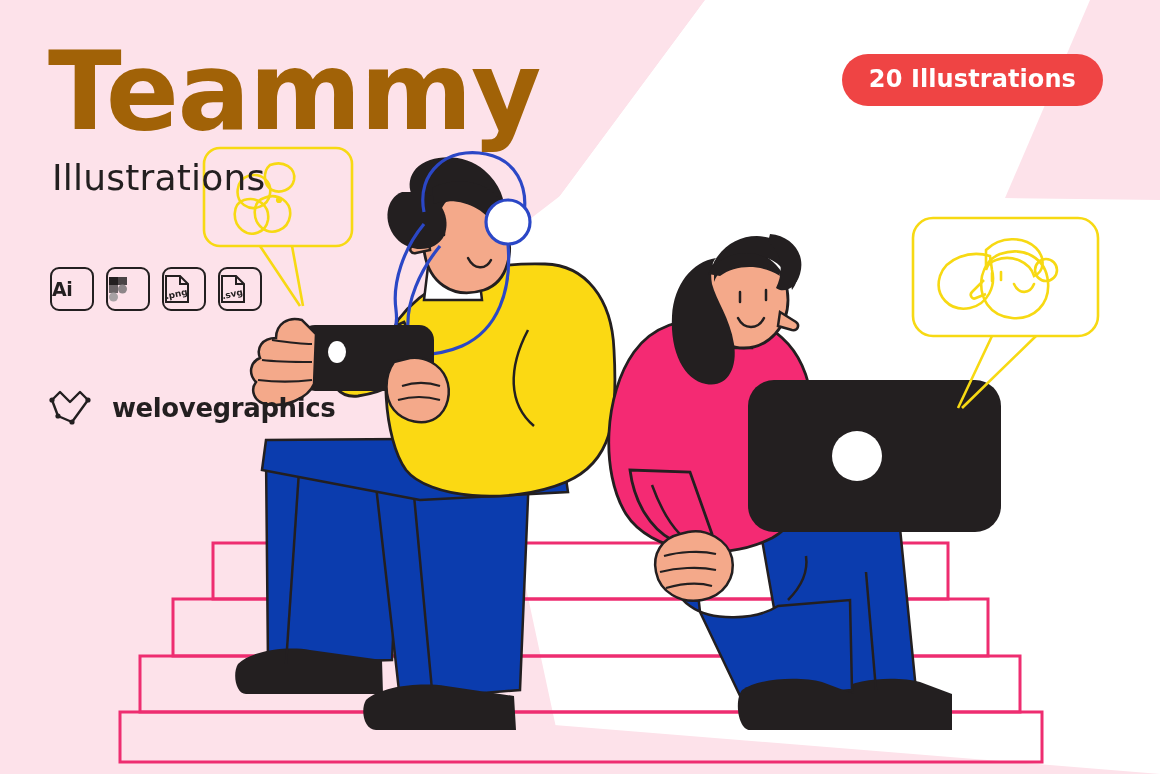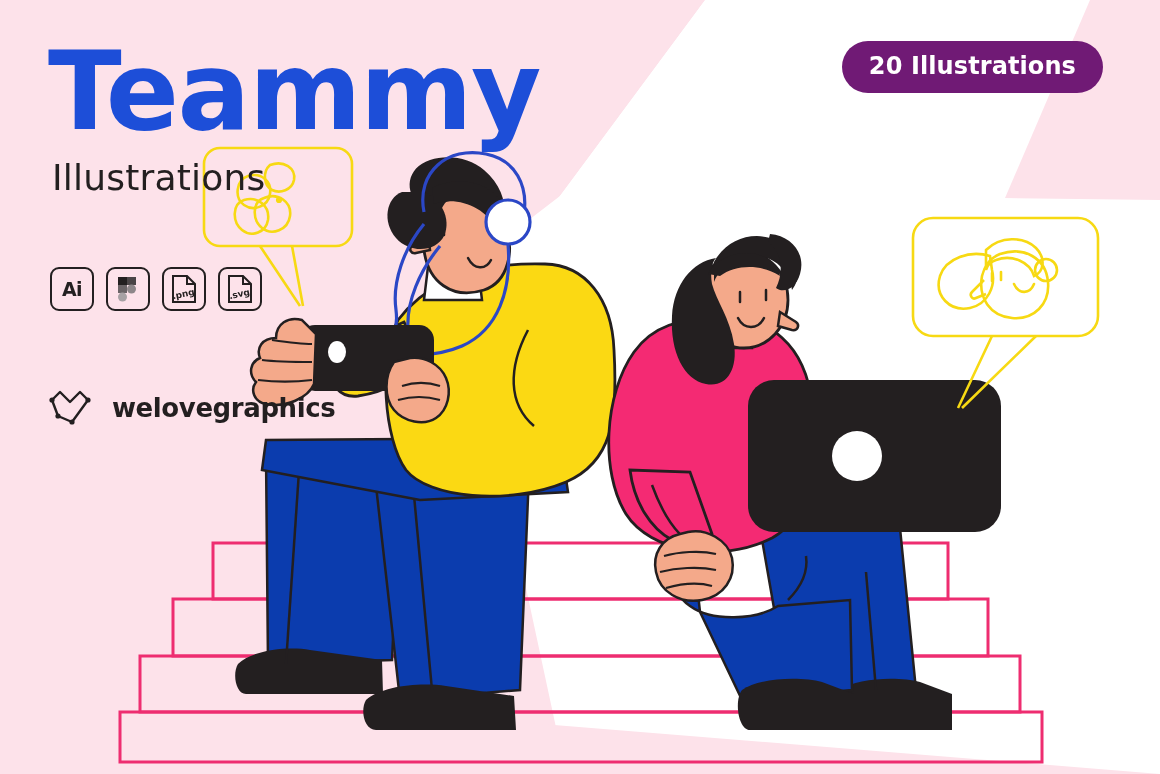--- a/index.html
+++ b/index.html
@@ -14,42 +14,42 @@
   #art{position:absolute;inset:0;width:1160px;height:774px;display:block;}
 
   
   .layer{position:absolute;inset:0;pointer-events:none;}
   .layer > *{pointer-events:auto;}
 
   #title{
     position:absolute;left:48px;top:38px;
     font-size:108px;line-height:1;
     font-weight:700;letter-spacing:-1.5px;
-    color:#1d4ed8;
+    color:#a16207;
     font-family:"DejaVu Sans","Liberation Sans",sans-serif;
     white-space:nowrap;
   }
   #subtitle{
     position:absolute;left:52px;top:160px;
     font-size:36px;line-height:1;
     font-weight:400;letter-spacing:.2px;
     color:#231f20;
     font-family:"DejaVu Sans","Liberation Sans",sans-serif;
     white-space:nowrap;
   }
 
   
   #formats{
     position:absolute;left:50px;top:267px;
     display:flex;gap:12px;align-items:center;
   }
   .fmt{
     width:44px;height:44px;border-radius:9px;
     border:2.5px solid #231f20;
-    display:flex;align-items:center;justify-content:center;
+    display:flex;align-items:center;
     box-sizing:border-box;background:transparent;
   }
   .fmt .ai-txt{
     font-size:19px;font-weight:600;color:#231f20;
     font-family:"DejaVu Sans","Liberation Sans",sans-serif;
     letter-spacing:-.5px;
   }
   .fmt svg{display:block;}
 
   
@@ -57,22 +57,22 @@
     position:absolute;left:48px;top:386px;
     display:flex;align-items:center;gap:20px;
   }
   #brand-name{
     font-size:26px;font-weight:700;color:#231f20;letter-spacing:-.4px;
     font-family:"DejaVu Sans","Liberation Sans",sans-serif;
   }
 
   
   #count-badge{
-    position:absolute;right:57px;top:41px;
-    background:#701a75;color:#ffffff;
+    position:absolute;right:57px;top:54px;
+    background:#ef4444;color:#ffffff;
     border-radius:26px;
     padding:11px 27px 13px 27px;
     font-size:24px;font-weight:600;letter-spacing:.1px;
     font-family:"DejaVu Sans","Liberation Sans",sans-serif;
     white-space:nowrap;
     box-sizing:border-box;
   }
 </style>
 </head>
 <body>

